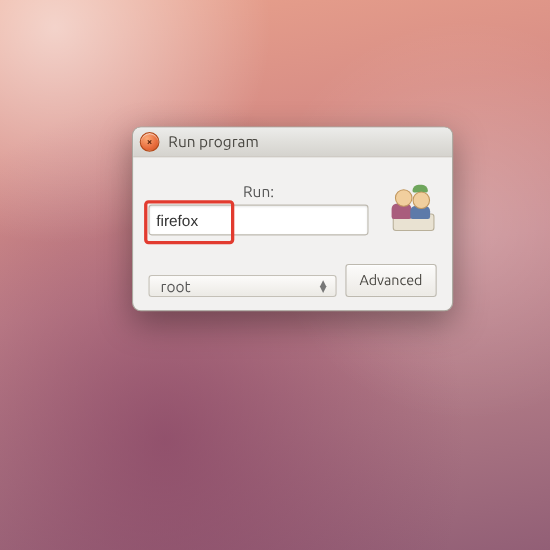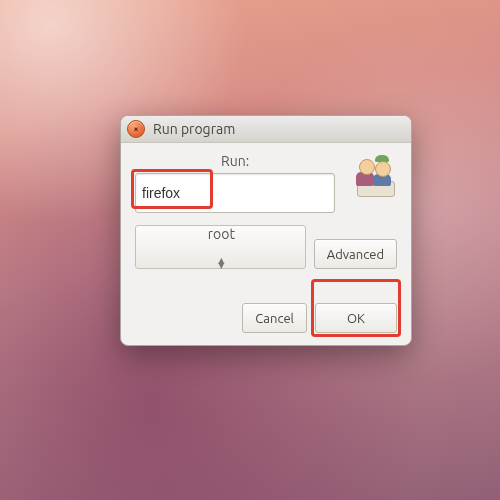--- a/index.html
+++ b/index.html
@@ -59,42 +59,42 @@
     font-weight: bold;
     cursor: pointer;
   }
   .title {
     font-weight: normal;
     color: #484640;
     font-size: 14px;
   }
 
   .content {
-    padding: 10px 14px 12px 14px;
+    padding: 23px 14px 12px 14px;
     color: #444;
   }
 
   .row-run {
     display: flex;
     align-items: flex-start;
     gap: 18px;
   }
   .run-col { flex: 1; }
   .label {
     text-align: center;
     margin-bottom: 4px;
     color: #555;
   }
 
   .run-input-wrap {
     position: relative;
   }
   .run-input {
     width: 100%;
-    height: 40px;
+    height: 28px;
     box-sizing: border-box;
     border: 1px solid #bdb9af;
     border-radius: 3px;
     background: #fff;
     padding: 0 6px;
     font-size: 14px;
     color: #333;
     box-shadow: inset 0 1px 2px rgba(0,0,0,0.1);
     outline: none;
   }
@@ -143,32 +143,31 @@
   }
   .app-icon .body2 {
     position: absolute; top: 17px; left: 20px;
     width: 18px; height: 12px;
     background: #5d7aa9; border-radius: 5px 5px 2px 2px;
   }
 
   .row-user { margin-top: 6px; display: flex; align-items: flex-end; gap: 8px; }
   .user-col { flex: 1; }
   .select {
-    height: 44px;
+    height: 20px;
     box-sizing: border-box;
     border: 1px solid #c4c0b7;
     border-radius: 3px;
     background: linear-gradient(to bottom, #fcfbfa, #eceae5);
     display: flex;
     align-items: center;
     justify-content: space-between;
     padding: 0 8px 0 10px;
     color: #555;
     cursor: pointer;
-    flex-direction: column;
   }
   .select-arrows {
     display: flex;
     flex-direction: column;
     line-height: 5px;
     font-size: 8px;
     color: #777;
   }
 
   .btn {
@@ -246,27 +245,16 @@
               <span>▲</span>
                 <span>▼</span>
             </span>
           </div>
         </div>
         <div class="btn">
           <span>Advanced</span>
         </div>
       </div>
 
-      <div class="row-actions">
-        <div class="btn">
-          <span>Cancel</span>
-        </div>
-        <div class="ok-wrap">
-          <div class="btn">
-            <span>OK</span>
-          </div>
-          <div class="highlight-ok"></div>
-        </div>
-      </div>
 
     </div>
   </div>
 </div>
 
 </body></html>

